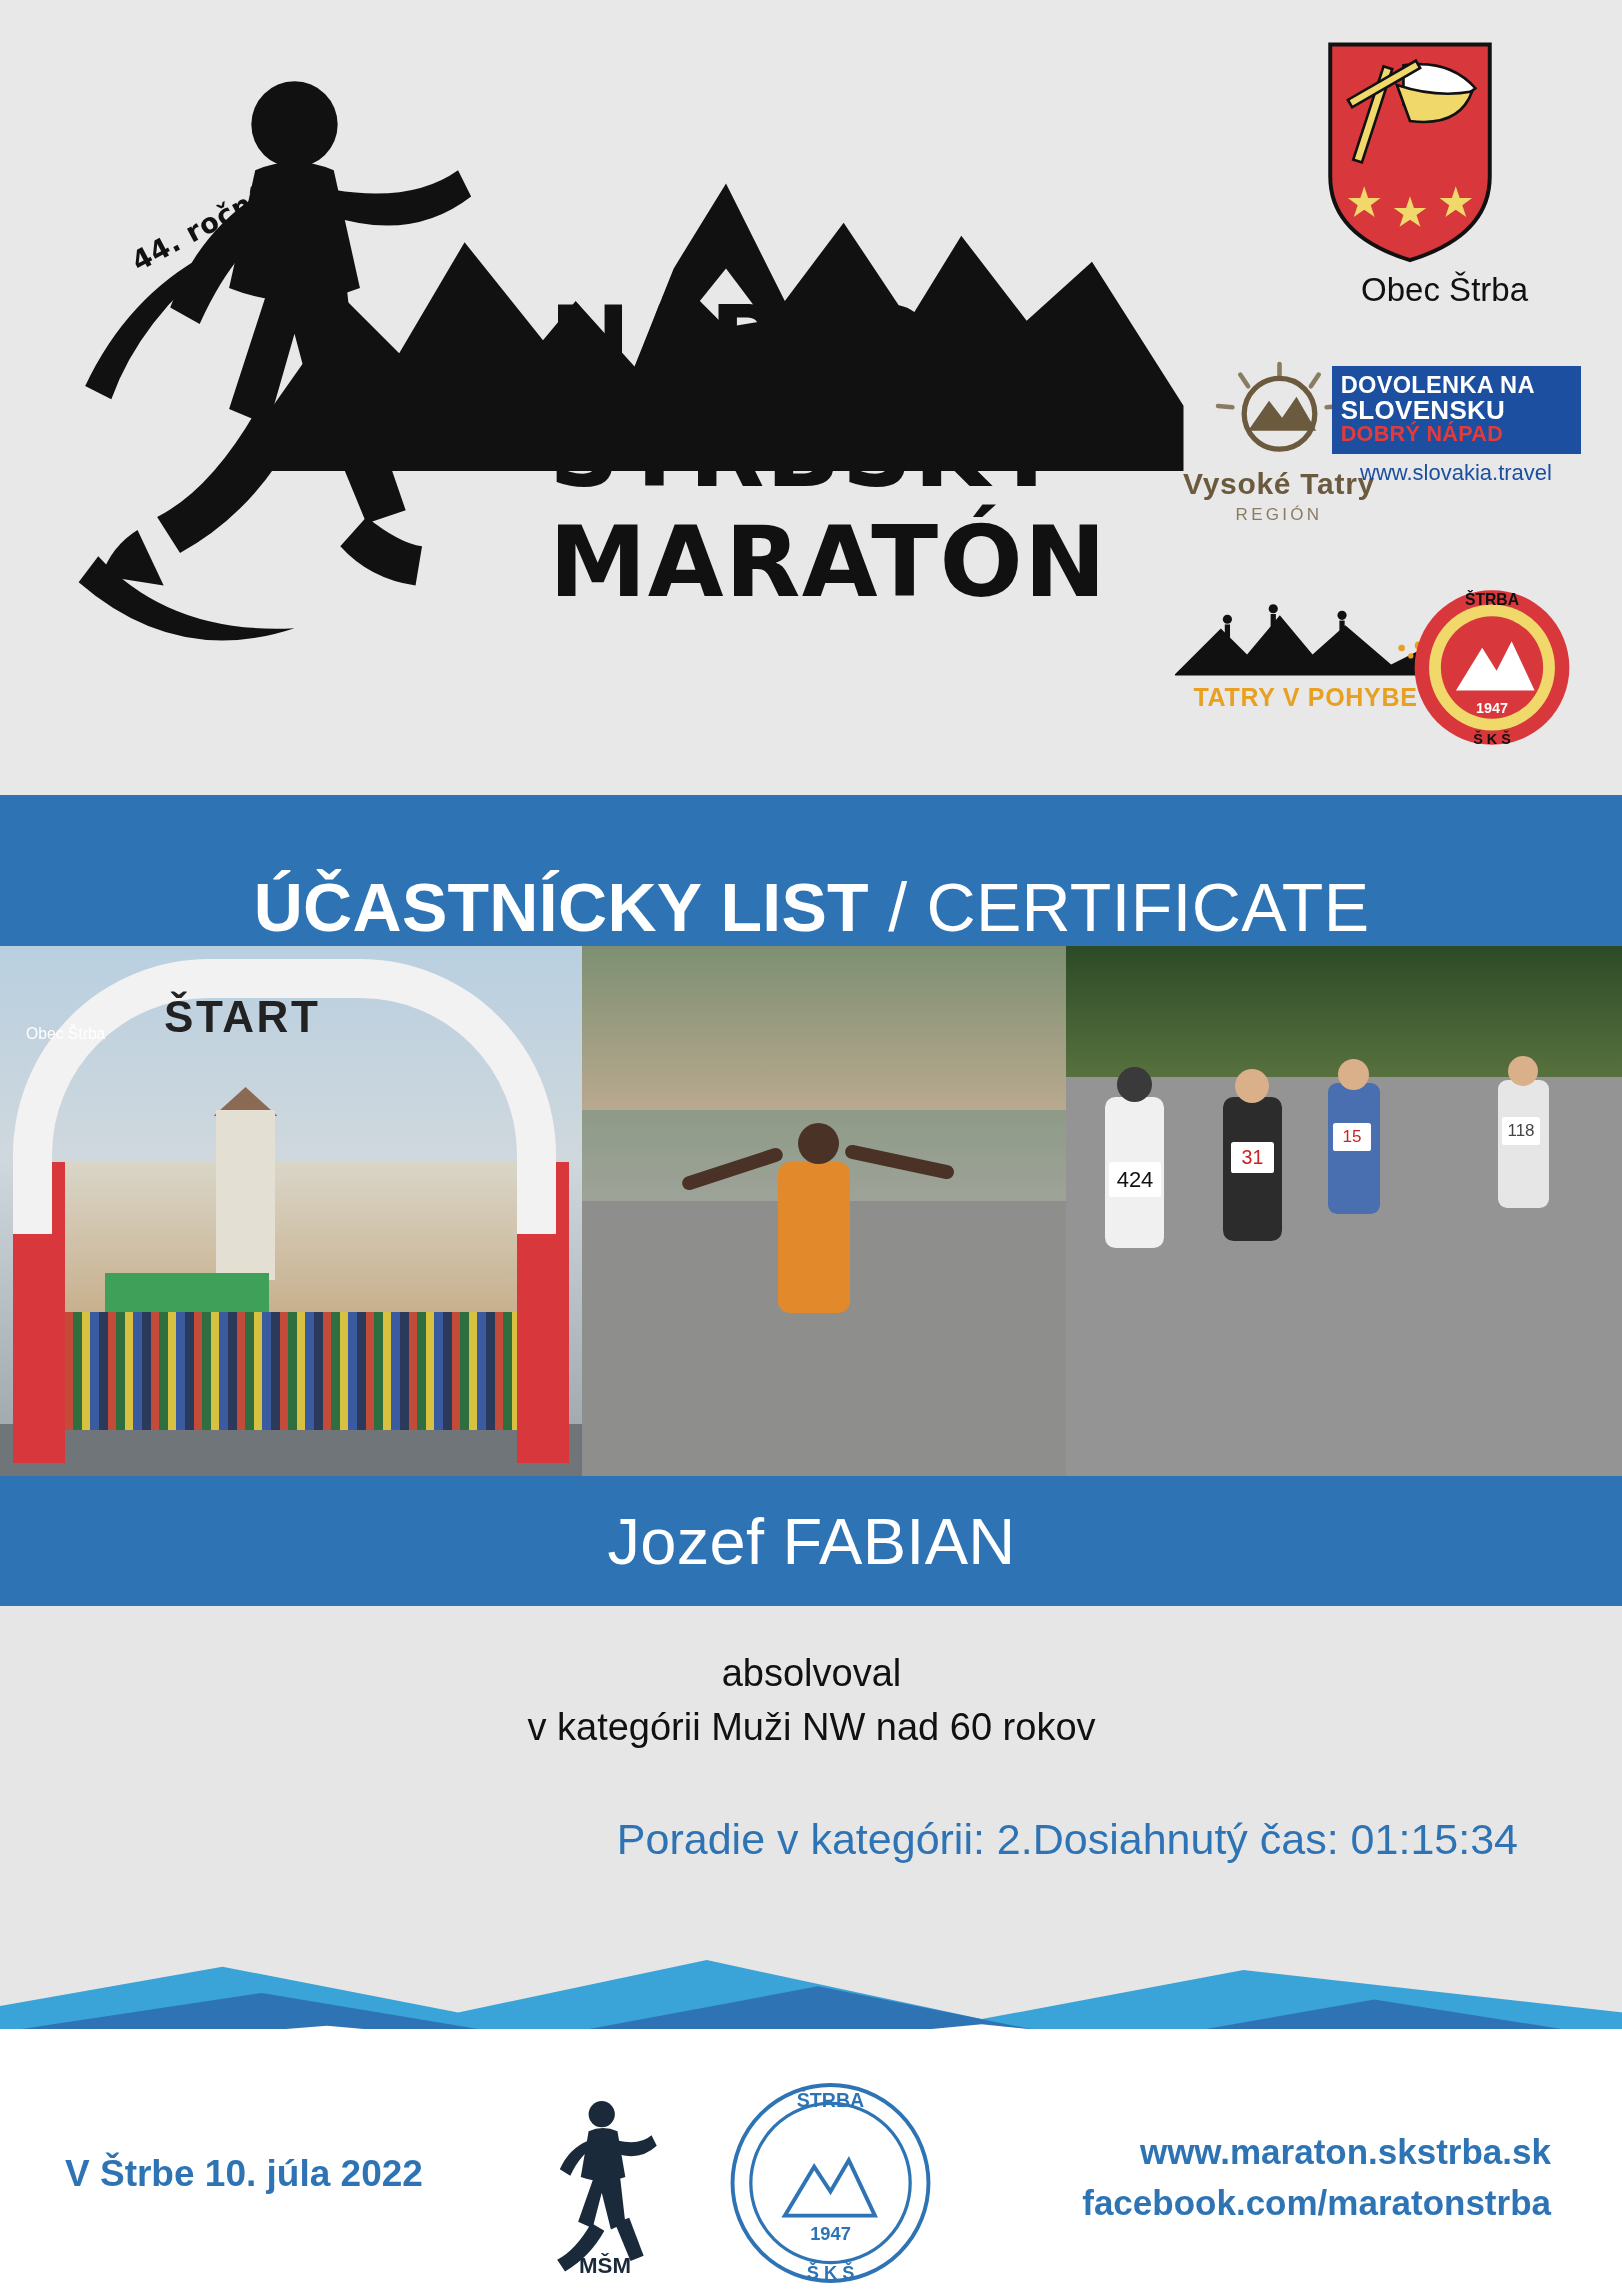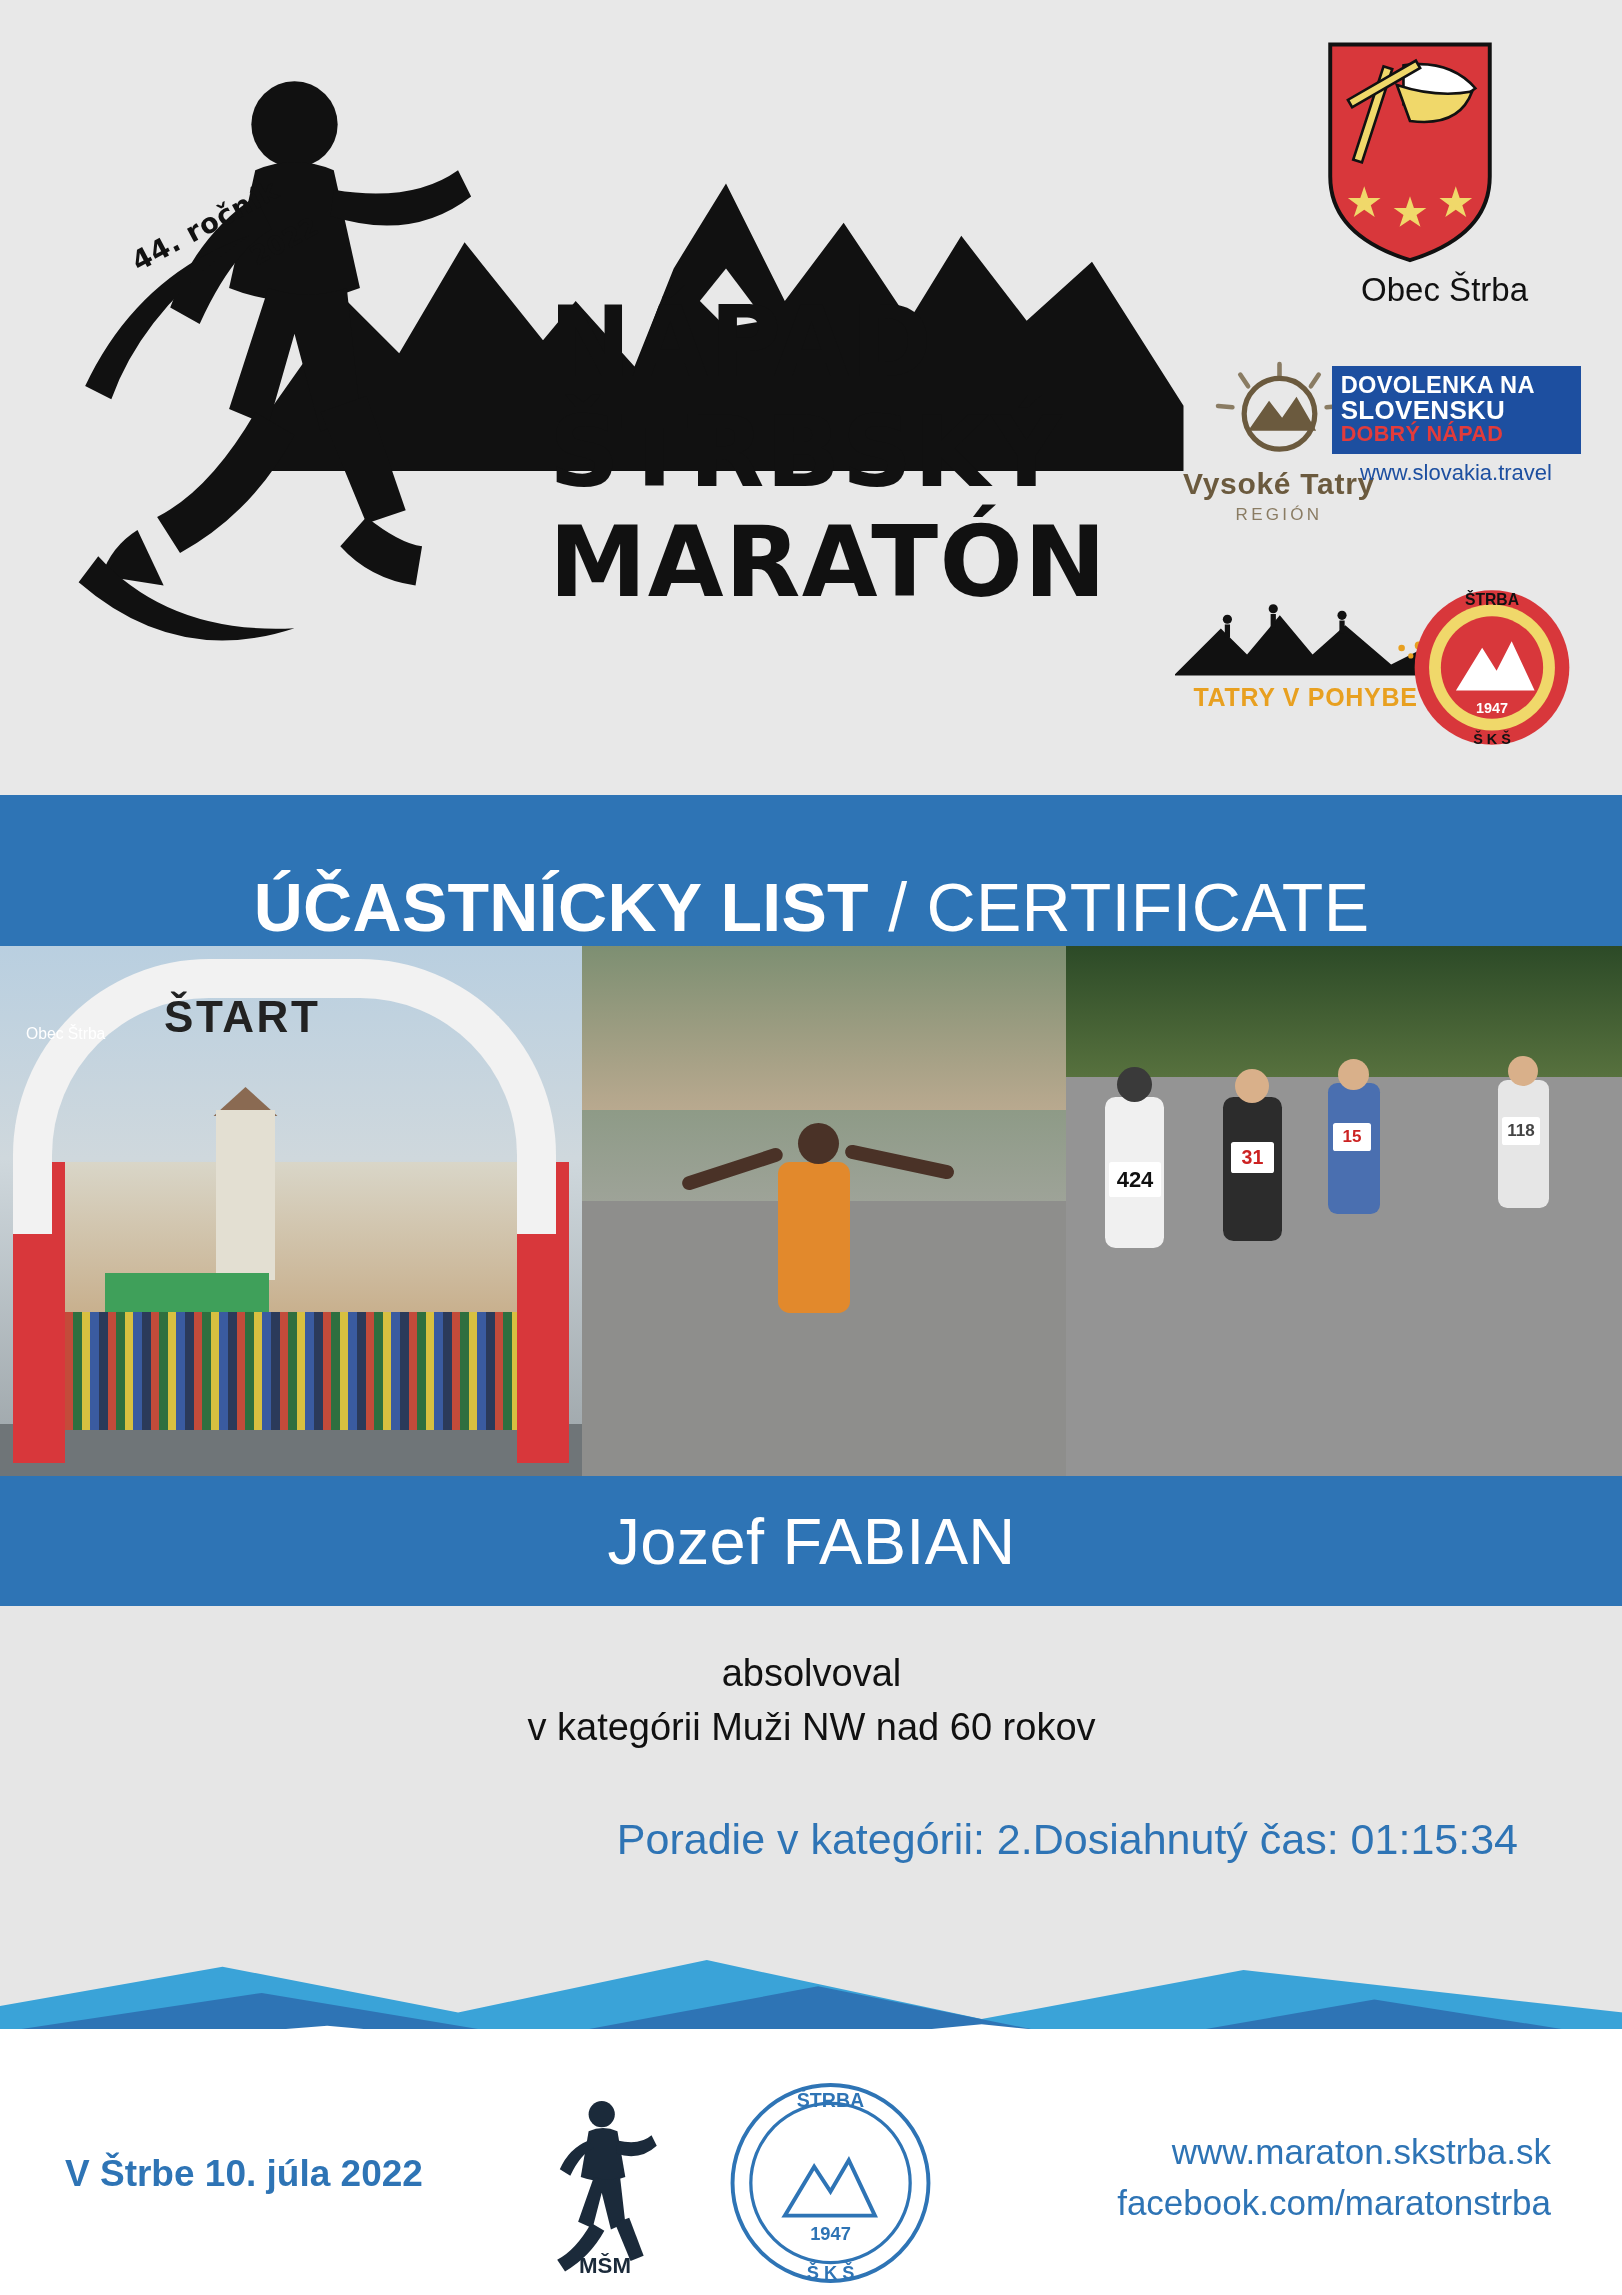--- a/index.html
+++ b/index.html
@@ -108,21 +108,21 @@
   .p2-houses { position: absolute; left: 0; top: 0; width: 484px; height: 164px; background: linear-gradient(#7d8f72, #b9a98f); }
   .p2-road { position: absolute; left: 0; bottom: 0; width: 484px; height: 275px; background: #8e8e8c; }
   .p2-runner-body { position: absolute; left: 196px; top: 216px; width: 72px; height: 151px; background: #e2892c; border-radius: 11.8px; }
   .p2-runner-head { position: absolute; left: 216px; top: 177px; width: 41px; height: 41px; background: #4a3227; border-radius: 50%; }
   .p2-arm-l { position: absolute; left: 98px; top: 216px; width: 105px; height: 14.4px; background: #4a3227; transform: rotate(-18deg); border-radius: 7.9px; }
   .p2-arm-r { position: absolute; left: 262px; top: 209px; width: 111px; height: 14.4px; background: #4a3227; transform: rotate(12deg); border-radius: 7.9px; }
 
   
   .p3-trees { position: absolute; left: 0; top: 0; width: 556px; height: 137px; background: linear-gradient(#2c4a27, #59733f); }
   .p3-road { position: absolute; left: 0; top: 131px; width: 556px; height: 399px; background: #949494; }
-  .bib { position: absolute; background: #fff; color: #111; font-weight: bold; text-align: center; border-radius: 2.6px; }
+  .bib { position: absolute; background: #fff; color: #111; font-weight: normal; text-align: center; border-radius: 2.6px; }
 
   
   .name-band {
     position: absolute; left: 0; top: 1476px; width: 100%; height: 131px;
     background: #2e74b5; display: flex; align-items: center; justify-content: center;
   }
   .name-text { color: #fff; font-size: 65px; letter-spacing: 0.3px; }
 
   
   .body-area { position: absolute; left: 0; top: 1606px; width: 100%; height: 360px; background: #e6e6e6; }
@@ -131,21 +131,21 @@
 
   .results { position: absolute; left: 0; top: 209px; width: 100%; display: flex; justify-content: flex-end; padding: 0 105px; }
   .result-item { font-size: 43px; color: #2e74b5; }
 
   
   .waves { position: absolute; left: 0; top: 1947px; width: 1623px; height: 118px; }
   .footer { position: absolute; left: 0; top: 2029px; width: 100%; height: 267px; background: #fff; }
 
   .footer-date { position: absolute; left: 65px; top: 124px; font-size: 37px; font-weight: bold; color: #2e74b5; }
   .footer-links { position: absolute; right: 72px; top: 98px; text-align: right; }
-  .flink { font-size: 35px; font-weight: normal; color: #2e74b5; line-height: 1.45; }
+  .flink { font-size: 35px; font-weight: bold; color: #2e74b5; line-height: 1.45; }
 
   .msm-logo { position: absolute; left: 523px; top: 59px; width: 164px; height: 190px; }
   .sks-footer { position: absolute; left: 726px; top: 46px; width: 209px; height: 216px; }
 </style>
 </head>
 <body>
 
 <div class="page">
 
   <div class="header">

